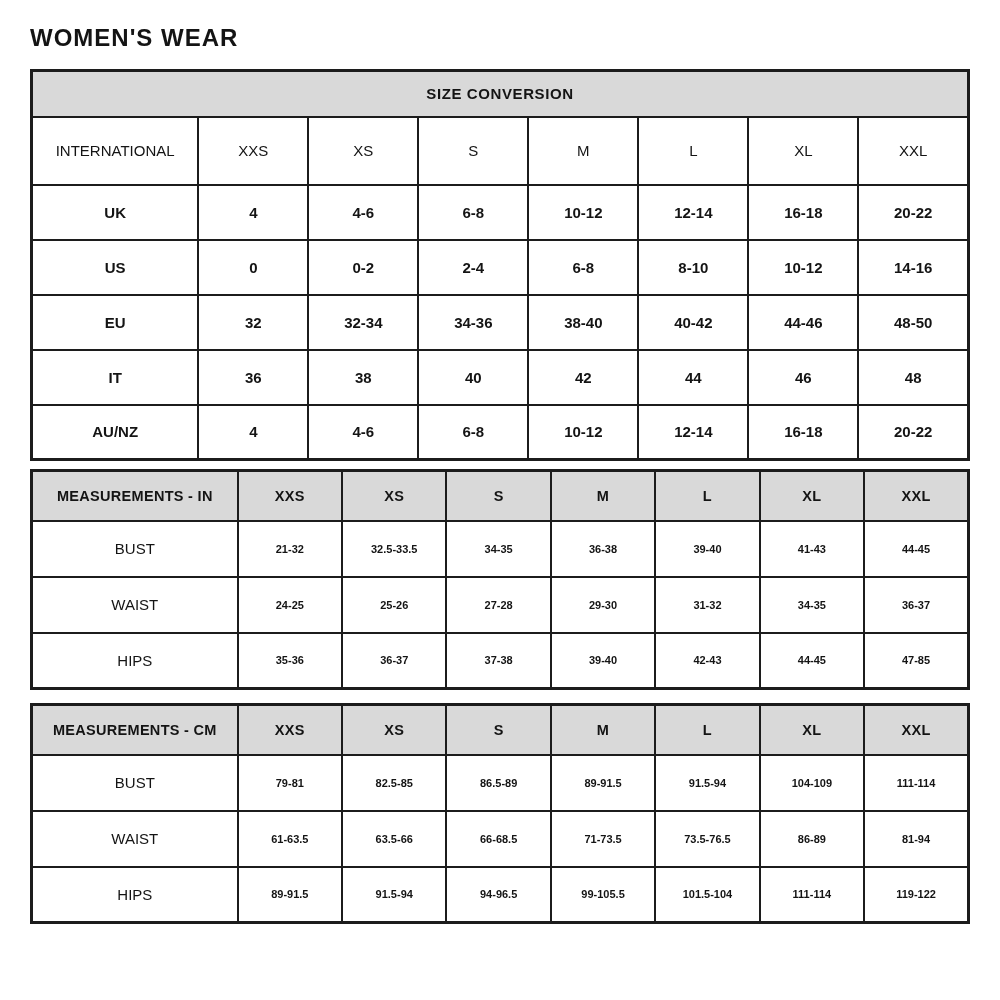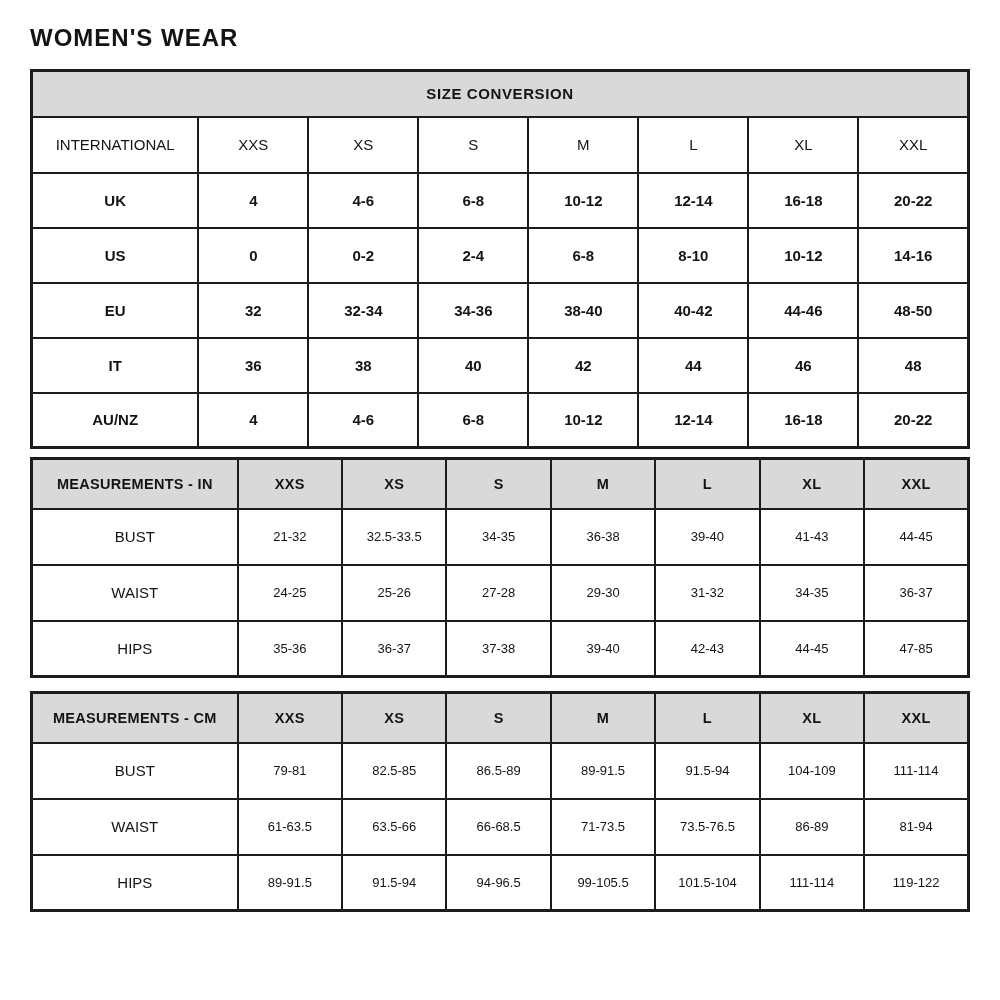--- a/index.html
+++ b/index.html
@@ -40,36 +40,36 @@
     white-space: nowrap;
   }
   
   .t1 .caption {
     background: #d9d9d9;
     height: 46px;
     font-weight: 700;
     font-size: 15px;
     letter-spacing: 0.6px;
   }
-  .t1 .colhead td { height: 56px; font-size: 15px; font-weight: 400; }
+  .t1 .colhead td { height: 68px; font-size: 15px; font-weight: 400; }
   .t1 tbody td { height: 55px; font-size: 15px; font-weight: 700; }
   .t1 col.c-label { width: 17.8%; }
   .t1 col.c-size  { width: 11.742%; }
   
   .t2 { margin-top: 8px; }
   .t3 { margin-top: 13px; }
   .tm .colhead td {
     background: #d9d9d9;
     height: 50px;
     font-weight: 700;
     font-size: 14.5px;
     letter-spacing: 0.3px;
   }
   .tm tbody td.rlabel { font-size: 15px; font-weight: 400; }
-  .tm tbody td { height: 56px; font-size: 13px; font-weight: 400; }
+  .tm tbody td { height: 56px; font-size: 11px; font-weight: 700; }
   .tm col.c-label { width: 22%; }
   .tm col.c-size  { width: 11.143%; }
 </style>
 </head>
 <body>
 
 <div class="page">
 
   <h1 class="page-title">WOMEN'S WEAR</h1>
 

